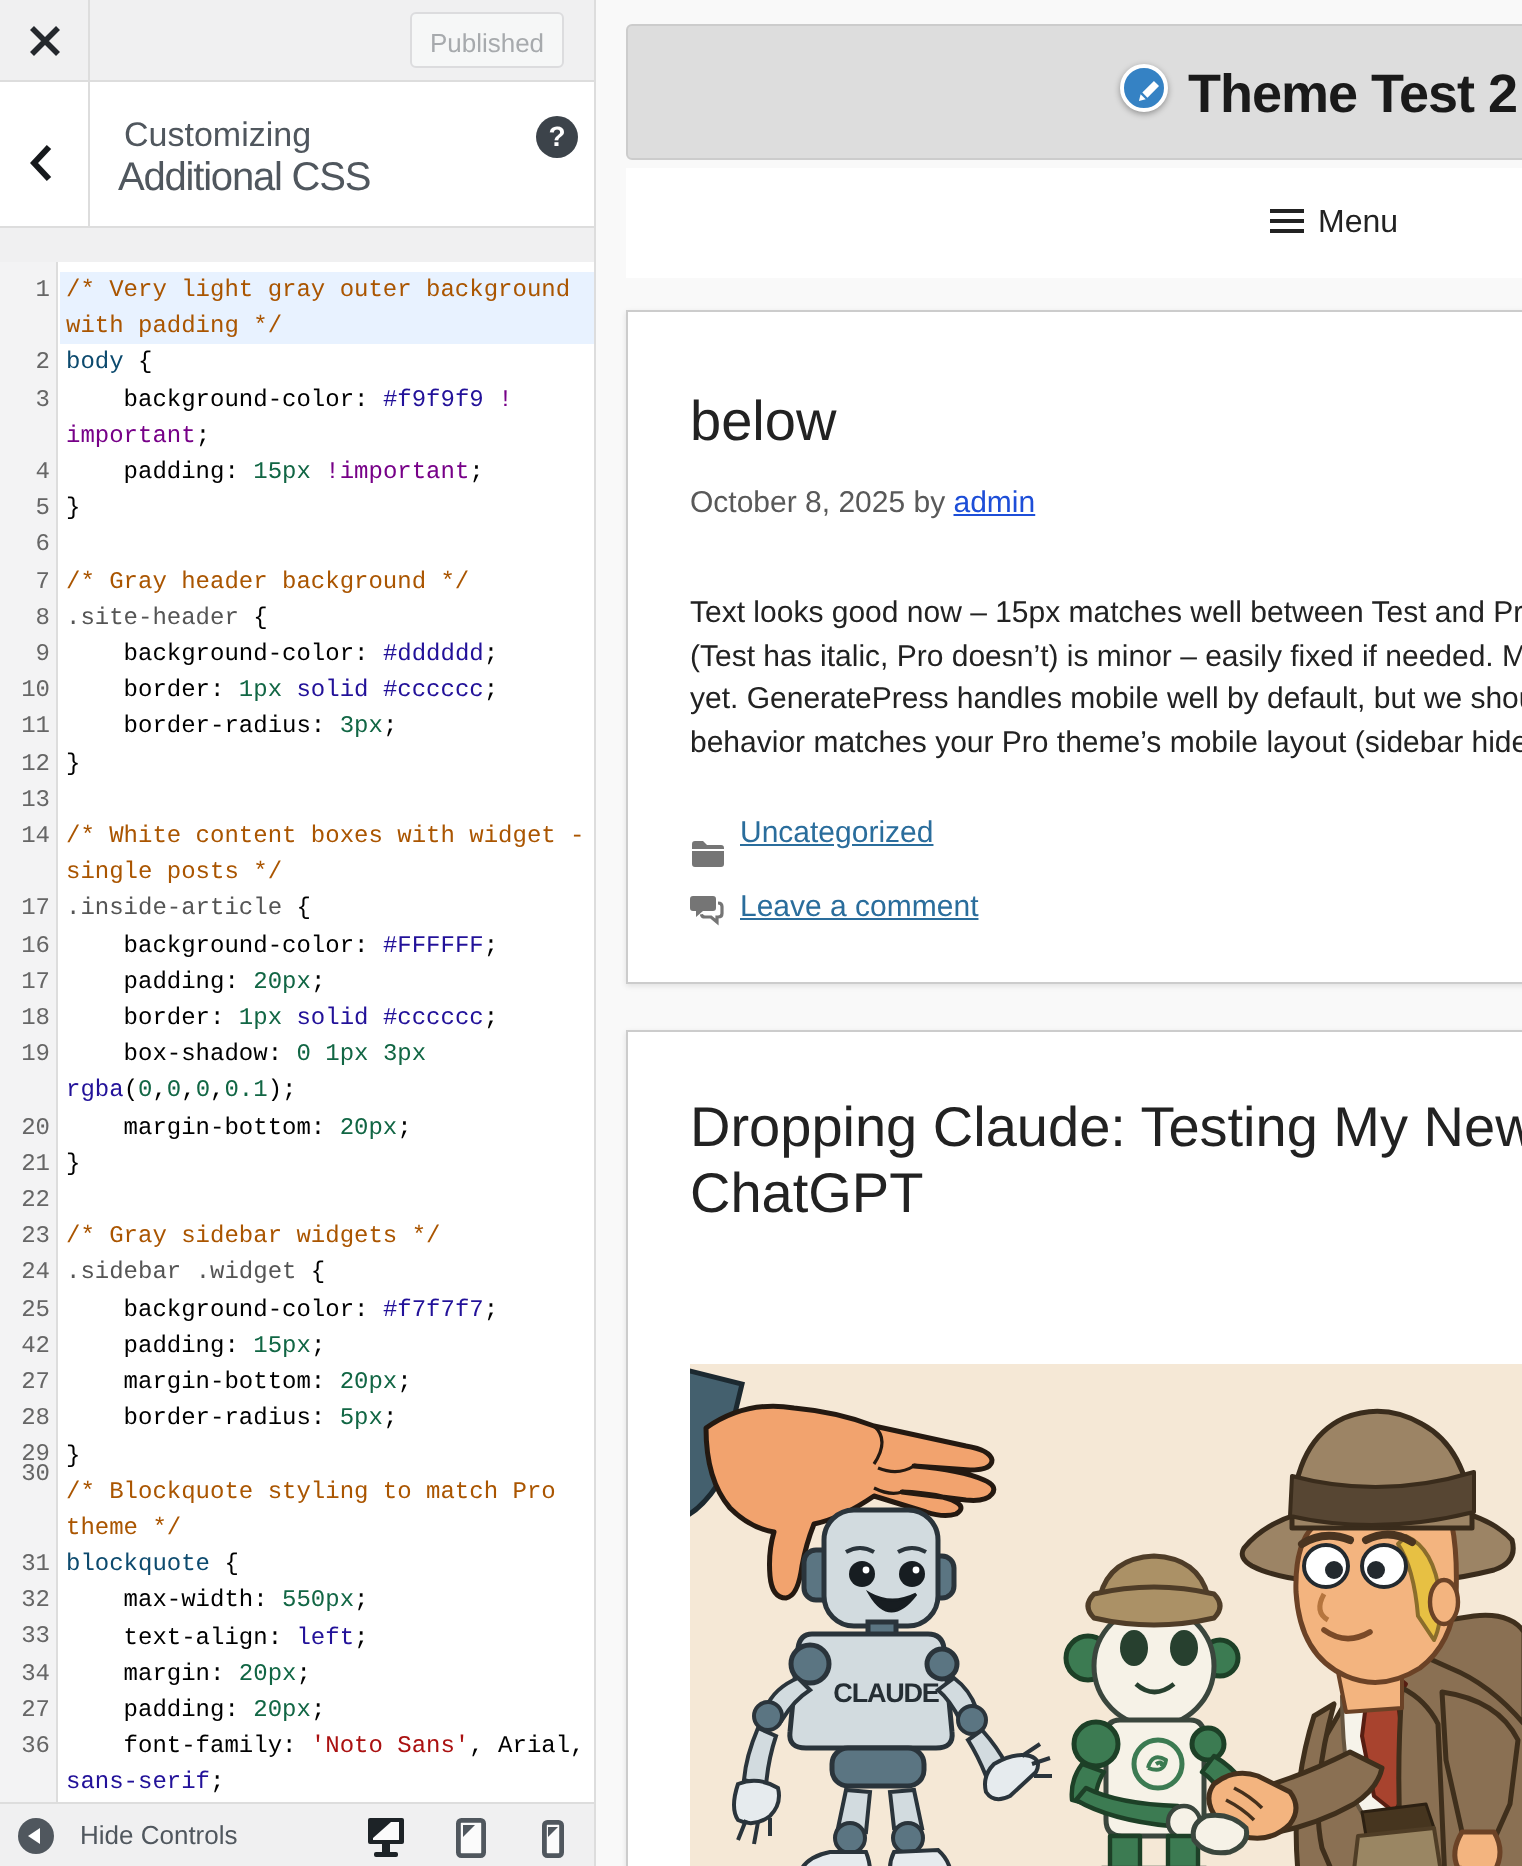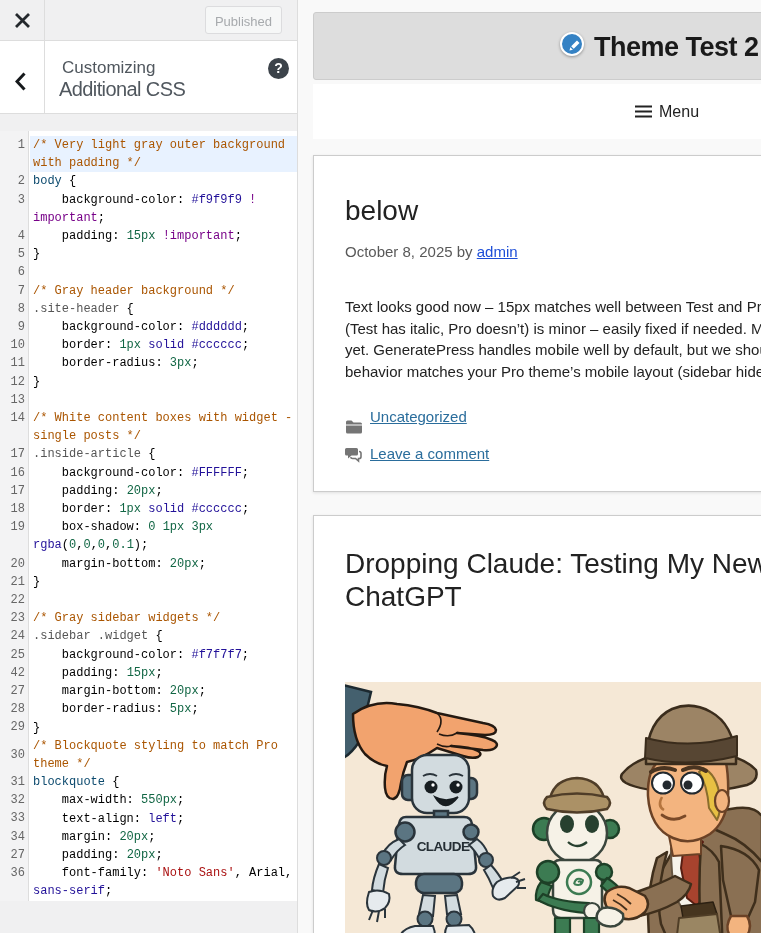--- a/index.html
+++ b/index.html
@@ -99,21 +99,21 @@
         <div class="ln" style="top:423.59999999999997px">20</div>
         <div class="ln" style="top:441.79999999999995px">21</div>
         <div class="ln" style="top:460px">22</div>
         <div class="ln" style="top:478.2px">23</div>
         <div class="ln" style="top:496.4px">24</div>
         <div class="ln" style="top:514.5999999999999px">25</div>
         <div class="ln" style="top:532.8px">42</div>
         <div class="ln" style="top:551px">27</div>
         <div class="ln" style="top:569.1999999999999px">28</div>
         <div class="ln" style="top:587.4px">29</div>
-        <div class="ln" style="top:615px">30</div>
+        <div class="ln" style="top:597px">30</div>
         <div class="ln" style="top:642px">31</div>
         <div class="ln" style="top:660.1999999999999px">32</div>
         <div class="ln" style="top:678.4px">33</div>
         <div class="ln" style="top:696.6px">34</div>
         <div class="ln" style="top:714.8px">27</div>
         <div class="ln" style="top:733px">36</div>
       </div>
     <div id="codearea">
         <pre id="code"><span class="cm-c">/* Very light gray outer background </span>
 <span class="cm-c">with padding */</span>
@@ -152,20 +152,35 @@
 <span class="cm-c">theme */</span>
 <span class="cm-t">blockquote</span>&nbsp;{
 &nbsp;&nbsp;&nbsp;&nbsp;max-width:&nbsp;<span class="cm-n">550px</span>;
 &nbsp;&nbsp;&nbsp;&nbsp;text-align:&nbsp;<span class="cm-a">left</span>;
 &nbsp;&nbsp;&nbsp;&nbsp;margin:&nbsp;<span class="cm-n">20px</span>;
 &nbsp;&nbsp;&nbsp;&nbsp;padding:&nbsp;<span class="cm-n">20px</span>;
 &nbsp;&nbsp;&nbsp;&nbsp;font-family:&nbsp;<span class="cm-s">'Noto Sans'</span>,&nbsp;Arial,&nbsp;
 <span class="cm-a">sans-serif</span>;
 </pre>
       </div>
+  </div>
+  <div id="footer">
+    <div id="collapseico"></div>
+    <div id="hidecontrols">Hide Controls</div>
+    <svg id="devicons" width="120" height="22" viewBox="0 0 120 22" style="position:absolute;left:178px;top:5px;">
+      <rect x="6" y="2" width="18" height="13" rx="1" fill="#1d2327"></rect>
+      <rect x="8.5" y="4" width="13" height="9" fill="#fbfbfb"></rect>
+      <path d="M8.5 4 h9 l-9 8 z" fill="#1d2327"></path>
+      <rect x="13" y="15" width="4" height="4" fill="#1d2327"></rect>
+      <rect x="9" y="19" width="12" height="2.5" rx="1" fill="#1d2327"></rect>
+      <rect x="51.2" y="3.2" width="12.6" height="17.6" rx="1.5" fill="#fbfbfb" stroke="#50575e" stroke-width="2.4"></rect>
+      <path d="M53.5 5.5 h6 l-6 6 z" fill="#50575e"></path>
+      <rect x="94.2" y="4.2" width="8.6" height="16.6" rx="1.5" fill="#fbfbfb" stroke="#50575e" stroke-width="2.4"></rect>
+      <path d="M96 6.5 h5 l-5 5 z" fill="#50575e"></path>
+    </svg>
   </div>
 </div>
 <div id="preview">
   <div id="siteheader">
     <div id="editpencil">
         <svg width="14" height="14" viewBox="0 0 14 14">
           <g transform="rotate(45 7 7)">
             <rect x="5.2" y="1" width="3.6" height="8.2" fill="#fff"></rect>
             <path d="M5.2 10.4 h3.6 L7 13.4 Z" fill="#fff"></path>
           </g>

